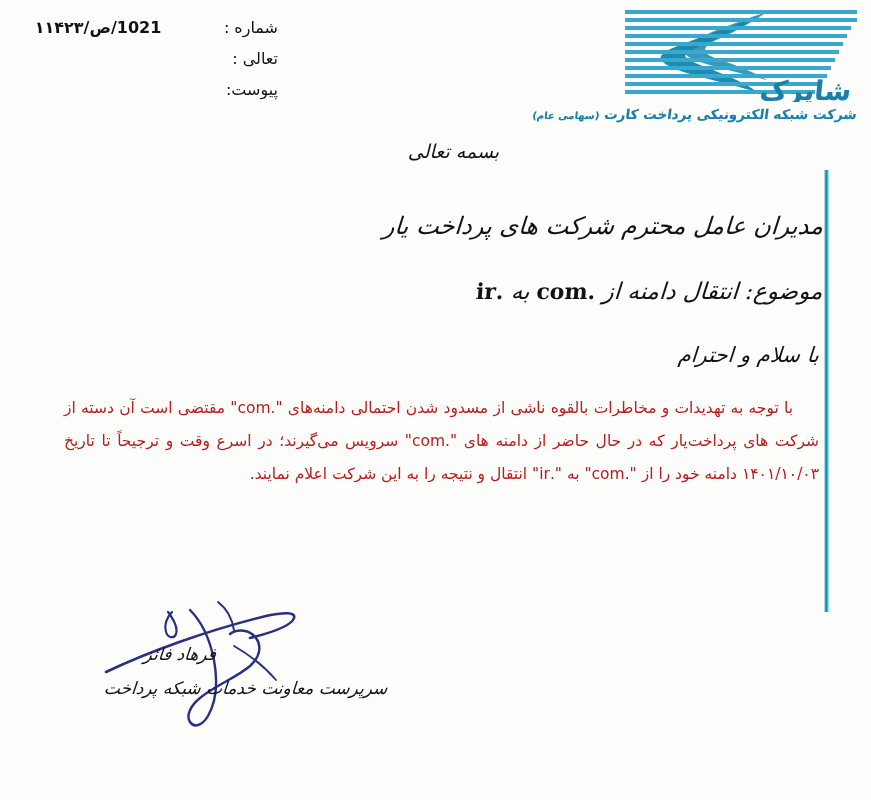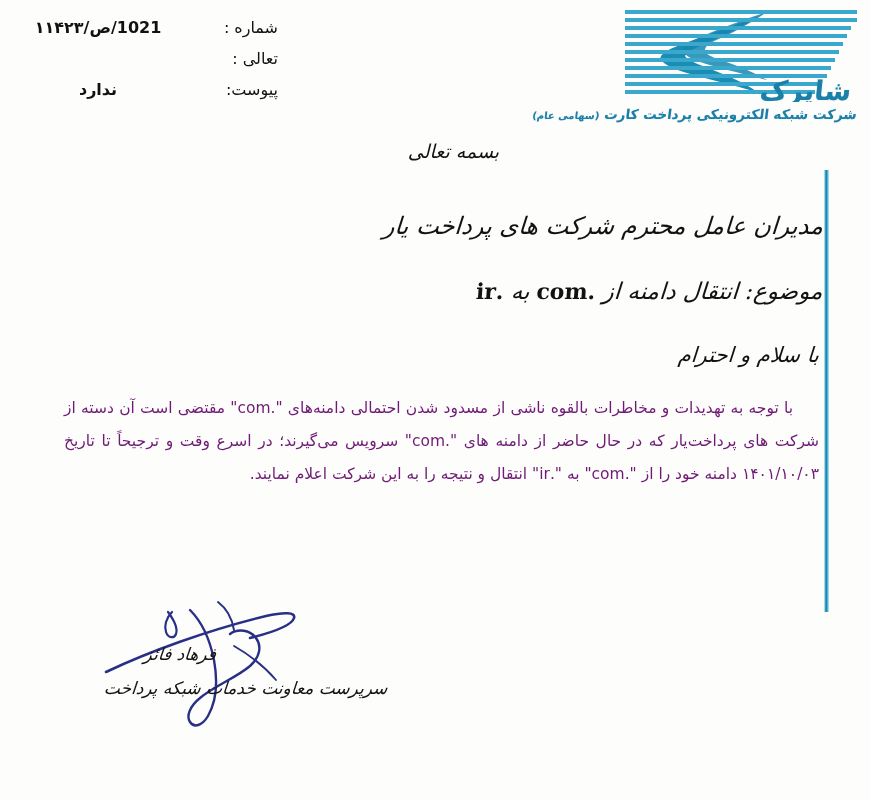--- a/index.html
+++ b/index.html
@@ -186,21 +186,21 @@
 
   
   .body-col {
     position: absolute;
     top: 392px;
     right: 52px;
     width: 755px;
     direction: rtl;
     text-align: justify;
     text-align-last: right;
-    color: #701a75;
+    color: #b91c1c;
     font-size: 15.5px;
     line-height: 33px;
     font-family: "DejaVu Sans", "Liberation Sans", sans-serif;
   }
   .body-col p { margin: 0 0 18px 0; }
   .body-col p.indent { text-indent: 26px; }
 
   
   .sign-block {
     position: absolute;
@@ -248,21 +248,20 @@
   <div class="meta-block">
     <div class="meta-row">
       <span class="meta-label">شماره :</span>
       <span class="meta-value">1021/ص/۱۱۴۲۳</span>
     </div>
     <div class="meta-row">
       <span class="meta-label">تعالی :</span>
     </div>
     <div class="meta-row attach">
       <span class="meta-label">پیوست:</span>
-      <span class="meta-value">ندارد</span>
     </div>
   </div>
 
   <div class="logo-wrap">
     <div class="logo-mark">
       <div class="logo-shape">
         <svg width="132" height="86" viewBox="0 0 132 86" xmlns="http://www.w3.org/2000/svg">
           <path d="M108 6 C96 14, 78 24, 58 32 C44 38, 36 42, 34 46 C36 50, 46 54, 62 60 C80 67, 96 74, 106 82 C92 78, 70 72, 50 67 C30 62, 14 56, 10 50 C8 46, 12 42, 24 37 C44 29, 76 18, 108 6 Z" fill="#1b8cb4"></path>
           <path d="M116 2 C104 10, 88 20, 70 28 C60 32, 54 36, 54 40 C54 44, 60 47, 72 51 C88 56, 104 63, 116 70 C104 67, 84 62, 66 57 C46 52, 32 46, 32 40 C32 35, 46 28, 66 20 C84 13, 102 6, 116 2 Z" fill="#1786af" opacity="0.85"></path>
         </svg>

